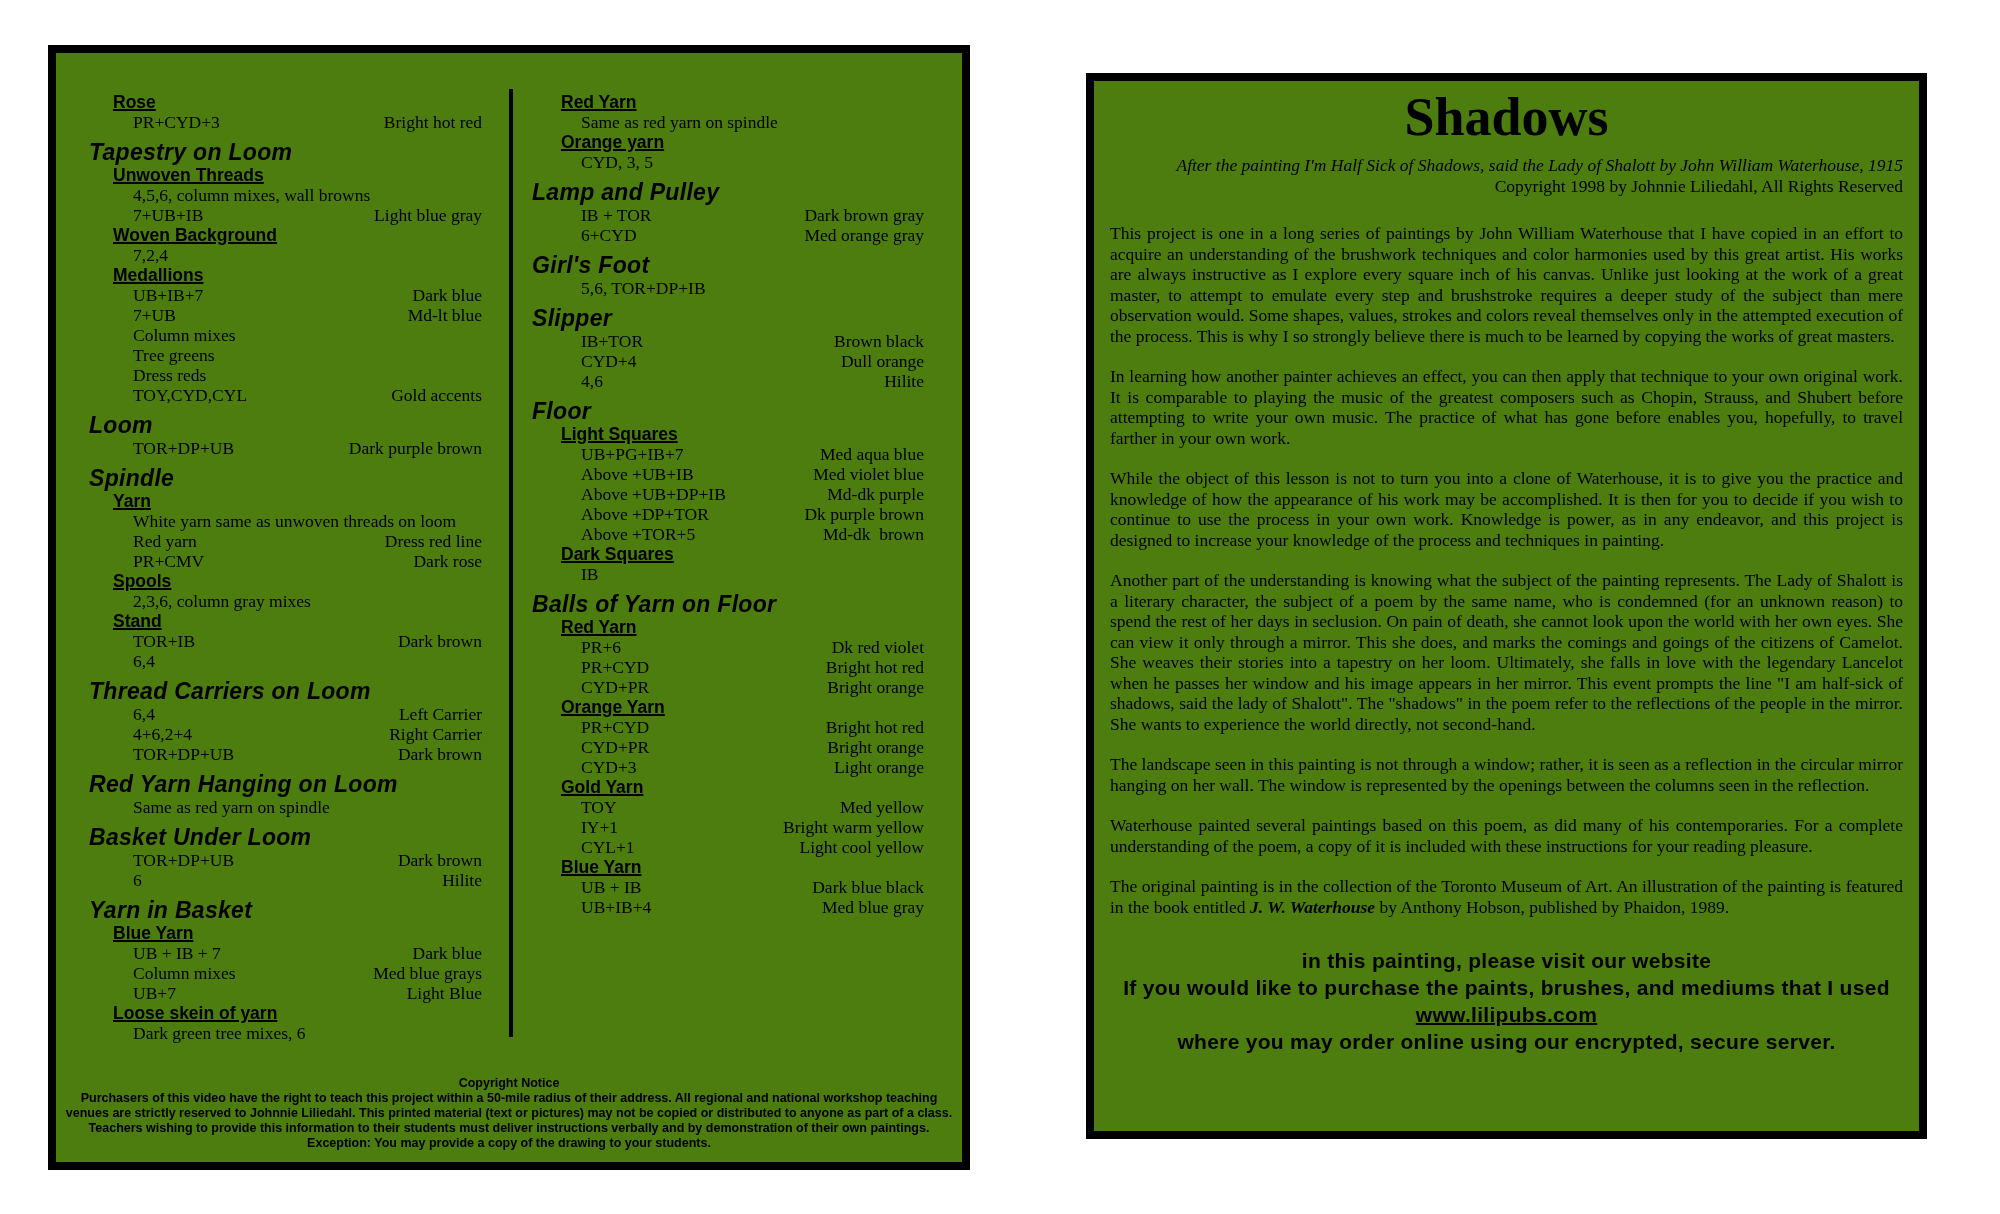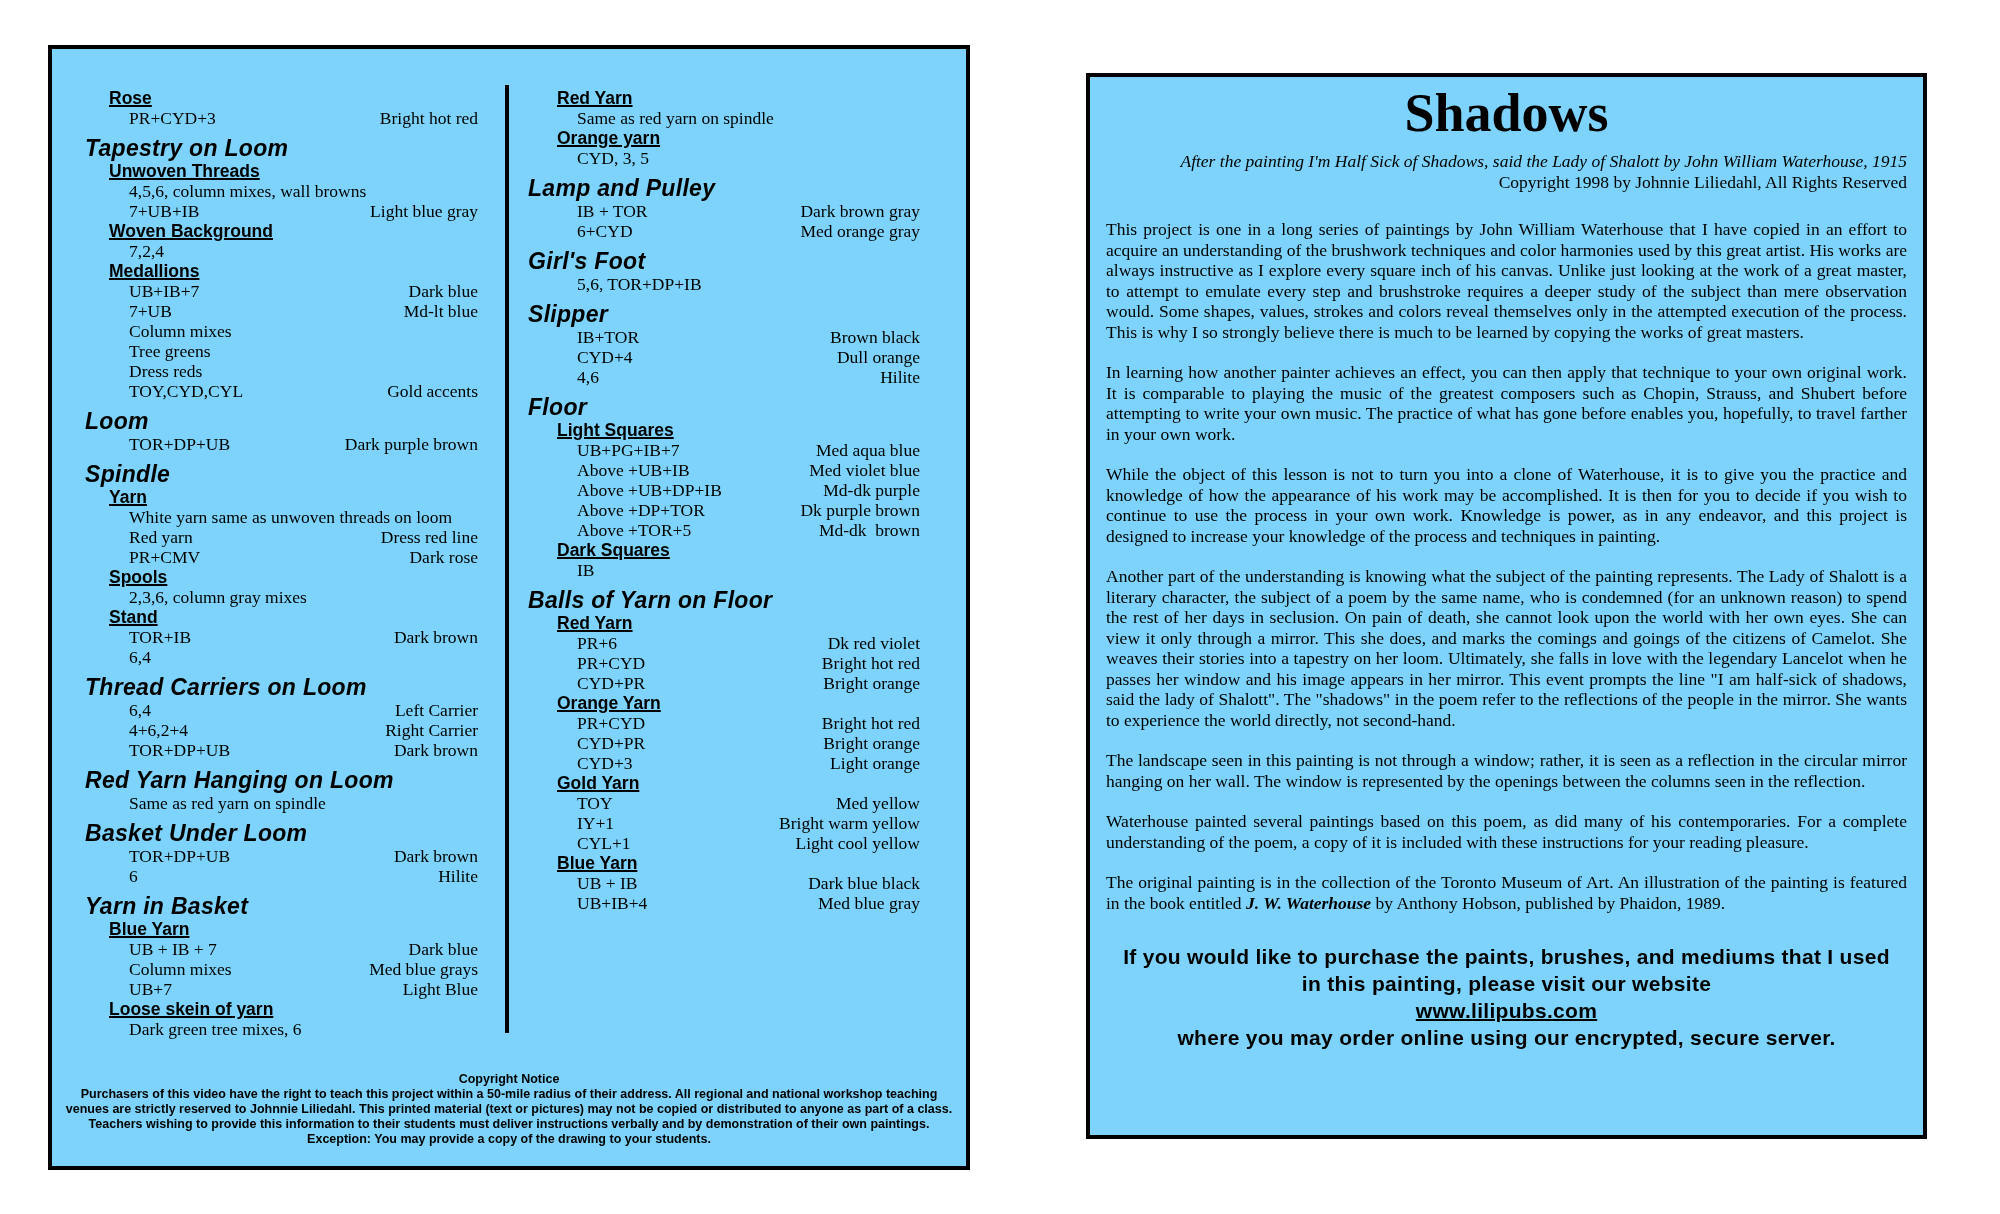--- a/index.html
+++ b/index.html
@@ -1,20 +1,20 @@
 <!DOCTYPE html>
 <html><head>
 <meta charset="utf-8">
 <style>
   html,body{margin:0;padding:0;}
   body{
     width:2000px;height:1214px;position:relative;background:#ffffff;
     font-family:"Liberation Serif",serif;color:#000;
   }
-  .page{position:absolute;background:#7dd3fc;border:4px solid #000000;box-sizing:border-box;}
+  .page{position:absolute;background:#4d7c0f;border:8px solid #000000;box-sizing:border-box;}
   .left-page{left:48px;top:45px;width:922px;height:1125px;}
   .right-page{left:1086px;top:73px;width:841px;height:1066px;}
 
   
   .column-divider{position:absolute;left:453px;top:36px;width:4px;height:948px;background:#000;}
   .col{position:absolute;top:39px;}
   .col-1{left:33px;width:393px;}
   .col-2{left:476px;width:392px;}
   .section-head{
     font-family:"Liberation Sans",sans-serif;font-weight:bold;font-style:italic;
@@ -315,19 +315,19 @@
     <div class="rp-body">
         <p class="body-para"><span>This project is one in a long series of paintings by John William Waterhouse that I have copied in an effort to acquire an understanding of the brushwork techniques and color harmonies used by this great artist. His works are always instructive as I explore every square inch of his canvas. Unlike just looking at the work of a great master, to attempt to emulate every step and brushstroke requires a deeper study of the subject than mere observation would. Some shapes, values, strokes and colors reveal themselves only in the attempted execution of the process. This is why I so strongly believe there is much to be learned by copying the works of great masters.</span></p>
         <p class="body-para"><span>In learning how another painter achieves an effect, you can then apply that technique to your own original work. It is comparable to playing the music of the greatest composers such as Chopin, Strauss, and Shubert before attempting to write your own music. The practice of what has gone before enables you, hopefully, to travel farther in your own work.</span></p>
         <p class="body-para"><span>While the object of this lesson is not to turn you into a clone of Waterhouse, it is to give you the practice and knowledge of how the appearance of his work may be accomplished. It is then for you to decide if you wish to continue to use the process in your own work. Knowledge is power, as in any endeavor, and this project is designed to increase your knowledge of the process and techniques in painting.</span></p>
         <p class="body-para"><span>Another part of the understanding is knowing what the subject of the painting represents. The Lady of Shalott is a literary character, the subject of a poem by the same name, who is condemned (for an unknown reason) to spend the rest of her days in seclusion. On pain of death, she cannot look upon the world with her own eyes. She can view it only through a mirror. This she does, and marks the comings and goings of the citizens of Camelot. She weaves their stories into a tapestry on her loom. Ultimately, she falls in love with the legendary Lancelot when he passes her window and his image appears in her mirror. This event prompts the line "I am half-sick of shadows, said the lady of Shalott". The "shadows" in the poem refer to the reflections of the people in the mirror. She wants to experience the world directly, not second-hand.</span></p>
         <p class="body-para"><span>The landscape seen in this painting is not through a window; rather, it is seen as a reflection in the circular mirror hanging on her wall. The window is represented by the openings between the columns seen in the reflection.</span></p>
         <p class="body-para"><span>Waterhouse painted several paintings based on this poem, as did many of his contemporaries. For a complete understanding of the poem, a copy of it is included with these instructions for your reading pleasure.</span></p>
         <p class="body-para"><span>The original painting is in the collection of the Toronto Museum of Art. An illustration of the painting is featured in the book entitled </span><span class="bold-italic">J. W. Waterhouse</span><span> by Anthony Hobson, published by Phaidon, 1989.</span></p>
       </div>
     <div class="promo">
+        <div class="promo-line">in this painting, please visit our website</div>
         <div class="promo-line">If you would like to purchase the paints, brushes, and mediums that I used</div>
-        <div class="promo-line">in this painting, please visit our website</div>
         <div class="promo-line u">www.lilipubs.com</div>
         <div class="promo-line">where you may order online using our encrypted, secure server.</div>
       </div>
   </div>
 </div>
 
 </body></html>

